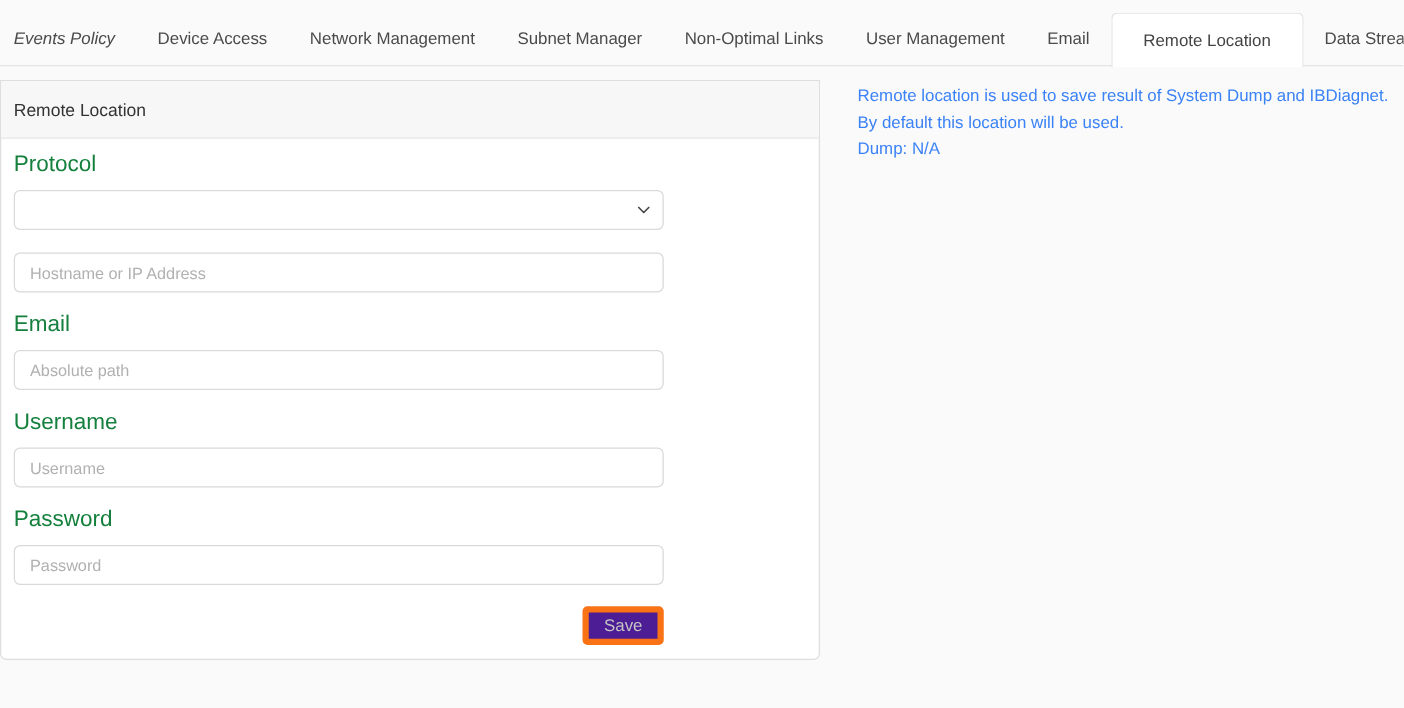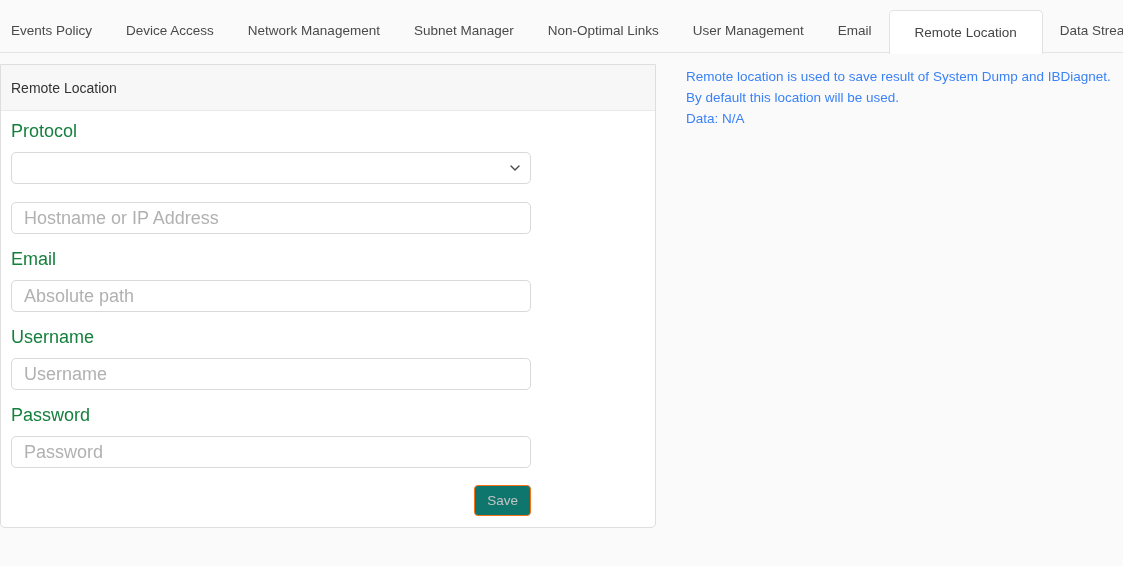--- a/index.html
+++ b/index.html
@@ -32,21 +32,21 @@
   .tab {
     height:54px;
     display:flex;
     align-items:center;
     padding:6px 17px 0;
     font-size:13.5px;
     color:#4a4a4a;
     cursor:pointer;
     flex:0 0 auto;
   }
-  .tab:first-child { padding-left:11px; }
+  .tab:first-child { padding-left:11px;font-style:italic; }
   .tab.active {
     height:44px;
     padding:0 25px;
     background:#ffffff;
     border:1px solid #e2e2e2;
     border-bottom:none;
     border-radius:5px 5px 0 0;
     position:relative;
     z-index:2;
     color:#444;
@@ -84,21 +84,21 @@
     color:#15803d;
     margin-bottom:14px;
   }
   .text-input, .select-wrap select {
     width:520px;
     height:32px;
     border:1px solid #d9d9d9;
     border-radius:5px;
     background:#fff;
     font-family:"Liberation Sans", sans-serif;
-    font-size:18px;
+    font-size:13px;
     color:#333;
     padding:0 12px;
     outline:none;
     display:block;
   }
   .text-input::placeholder { color:#b1b1b1; opacity:1; }
   .select-wrap { position:relative; width:520px; }
   .select-wrap select {
     -webkit-appearance:none;
     appearance:none;
@@ -114,22 +114,22 @@
   .save-row {
     width:520px;
     margin-top:17px;
     display:flex;
     justify-content:flex-end;
   }
   .save-btn {
     min-width:55px;
     height:31px;
     padding:0 12px;
-    background:#0f766e;
-    border:1px solid #f97316;
+    background:#4c1d95;
+    border:5px solid #f97316;
     border-radius:4px;
     font-family:"Liberation Sans", sans-serif;
     font-size:13.5px;
     color:#c4c4c4;
   }
   .help {
     margin:12px 0 0 30px;
     font-size:13.5px;
     line-height:21px;
     color:#3b82f6;
@@ -192,16 +192,16 @@
       <div class="save-row">
         <button class="save-btn">Save</button>
       </div>
 
     </div>
   </div>
 
   <div class="help">
     <div>Remote location is used to save result of System Dump and IBDiagnet.</div>
     <div>By default this location will be used.</div>
-    <div>Data: N/A</div>
+    <div>Dump: N/A</div>
   </div>
 
 </div>
 
 </body></html>

